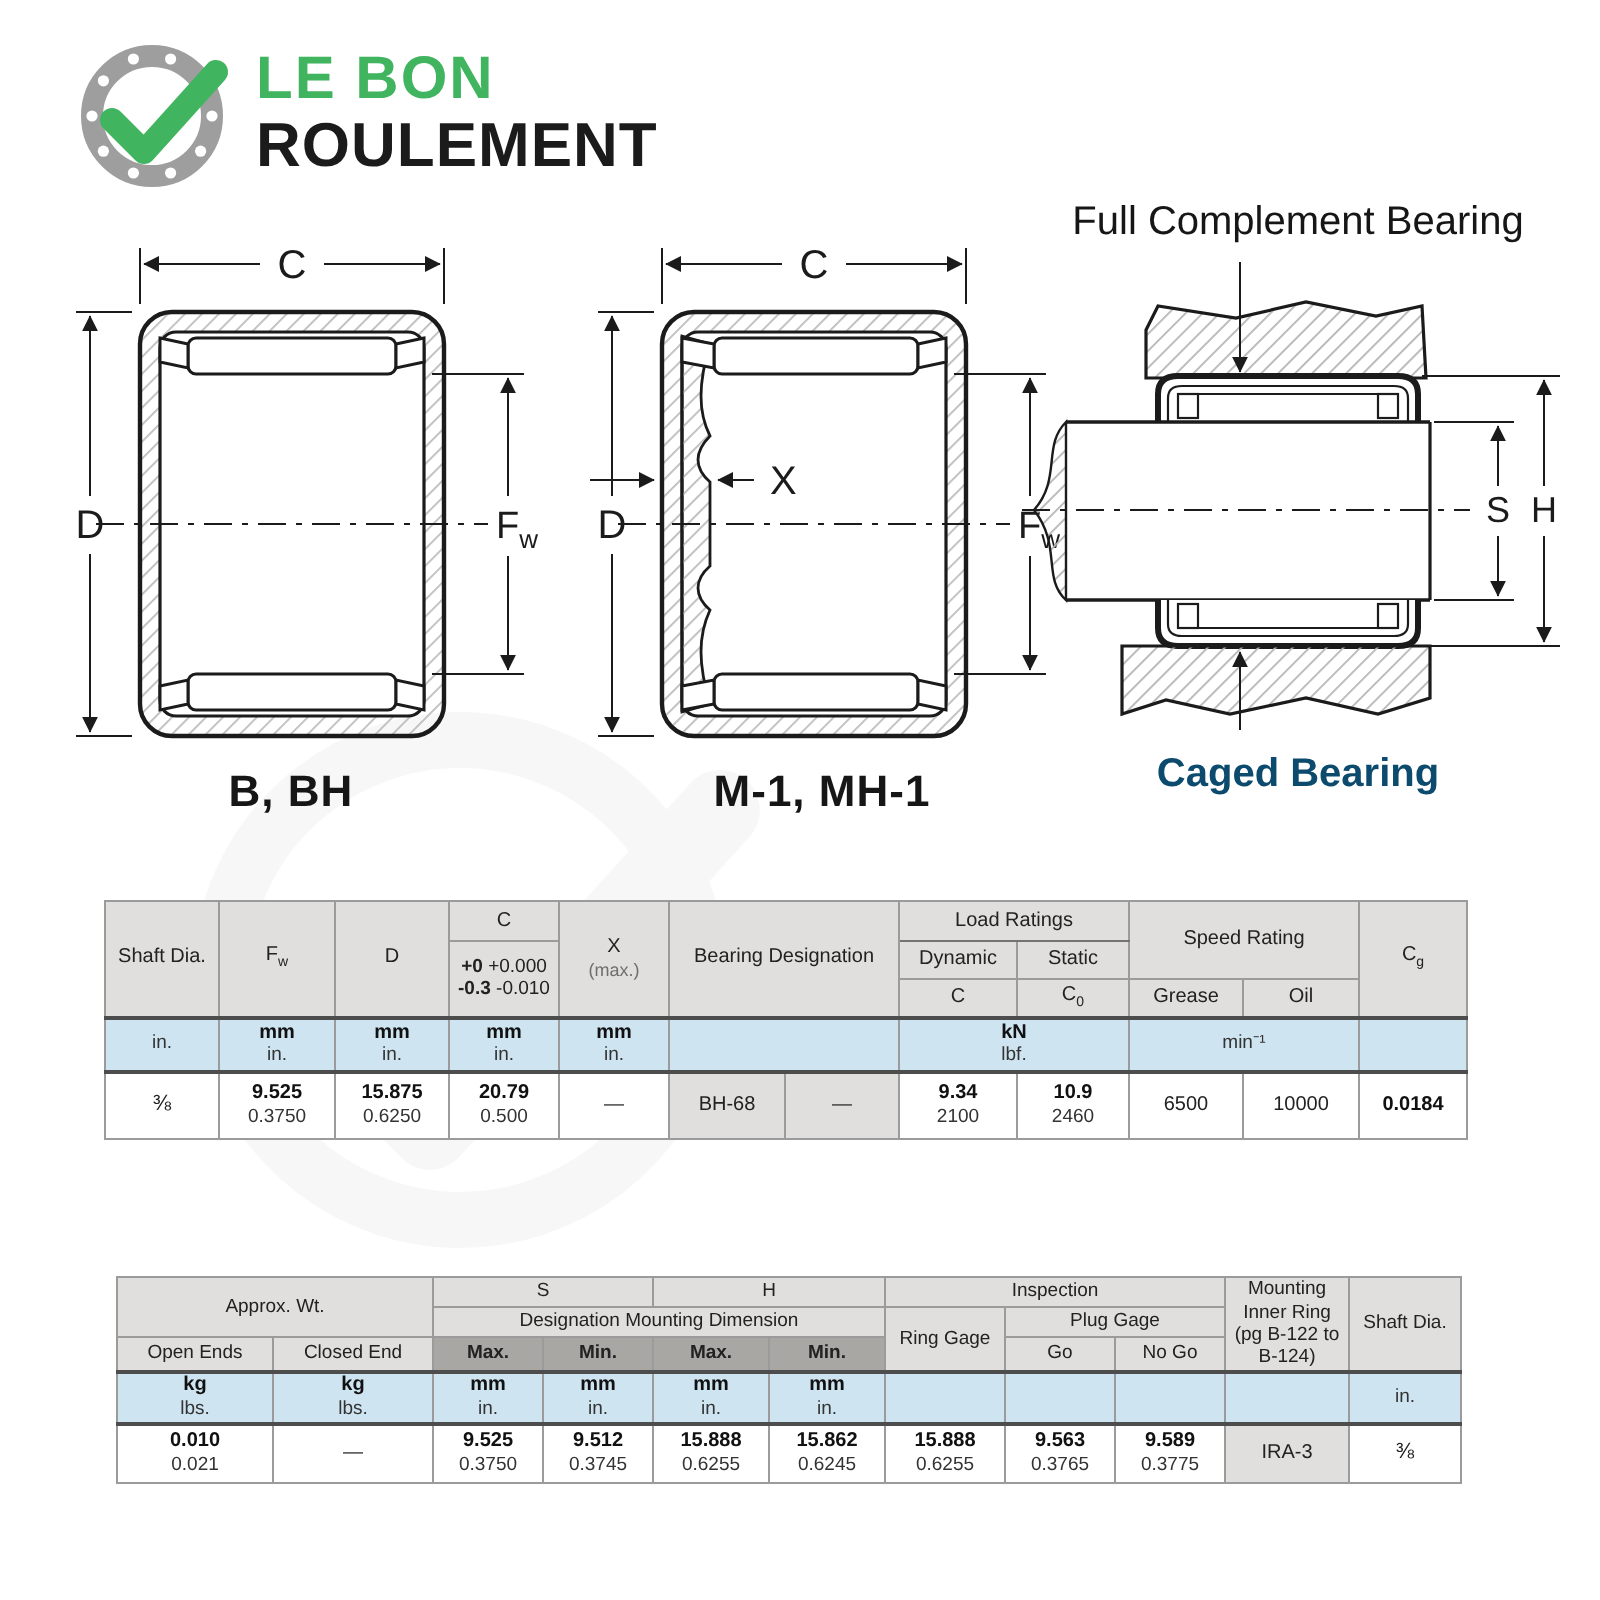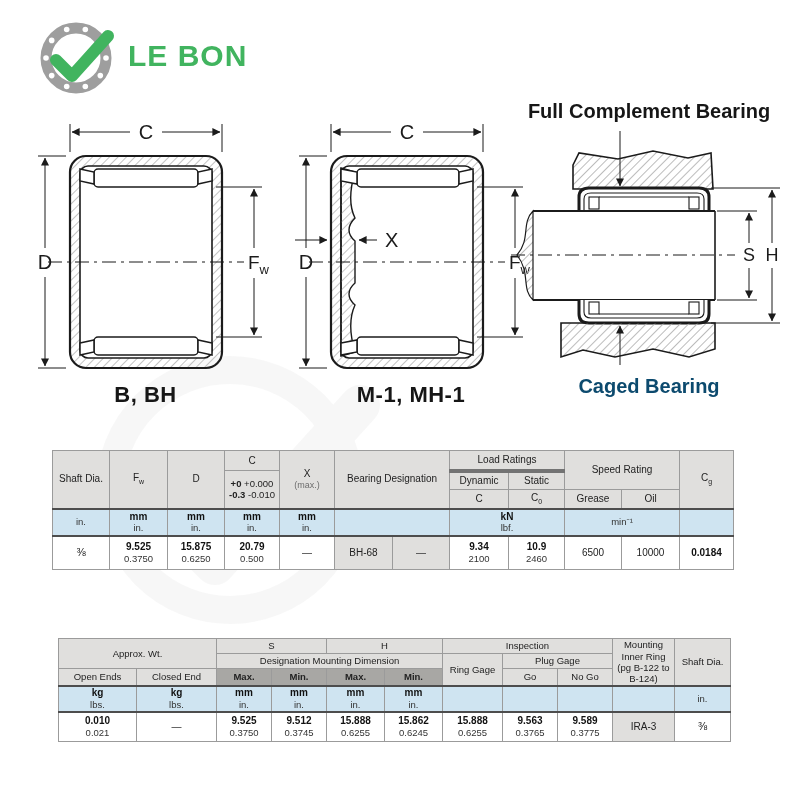--- a/index.html
+++ b/index.html
@@ -11,21 +11,21 @@
   .logo-text { margin-left:8px; line-height:1; }
   .brand1 { color:#41b45f; font-weight:bold; font-size:30px; letter-spacing:1px; }
   .brand2 { color:#1b1b1b; font-weight:bold; font-size:31px; letter-spacing:.5px; margin-top:2px; }
 
   
   .fig { position:absolute; text-align:center; z-index:1; }
   #fig1 { left:18px; top:112px; width:255px; }
   #fig2 { left:281px; top:112px; width:260px; }
   #fig3 { left:503px; top:100px; width:292px; }
   .fig-caption { font-size:22px; font-weight:bold; color:#161616; margin-top:4px; letter-spacing:.5px; }
-  .fig3-title { font-size:20px; font-weight:bold; color:#161616; margin-bottom:4px;text-align:center; }
+  .fig3-title { font-size:20px; font-weight:normal; color:#161616; margin-bottom:4px;text-align:center; }
   .fig3-caption { font-size:20px; font-weight:bold; color:#0c4a6e; margin-top:2px; }
   svg text { font-family:"Liberation Sans",sans-serif; fill:#1b1b1b; }
   .dimline { stroke:#1b1b1b; stroke-width:1; fill:none; }
   .thin { stroke:#1b1b1b; stroke-width:1; }
   .cl { stroke:#1b1b1b; stroke-width:1; stroke-dasharray:14 5 3 5; }
 
   
   .watermark { position:absolute; left:30px; top:320px; z-index:0; opacity:.055; pointer-events:none; }
 
   
@@ -69,20 +69,21 @@
         <circle cx="10" cy="44" r="2.8"></circle>
       <circle cx="15.7" cy="26.4" r="2.8"></circle>
         <circle cx="30.7" cy="15.5" r="2.8"></circle>
         <circle cx="49.3" cy="15.5" r="2.8"></circle>
       <circle cx="64.3" cy="26.4" r="2.8"></circle>
     </g>
     <path d="M20,46 L36,62 L72,22" fill="none" stroke="#41b45f" stroke-width="12" stroke-linecap="round" stroke-linejoin="round"></path>
   </svg>
   <div class="logo-text">
     <div class="brand1">LE BON</div>
+    <div class="brand2">ROULEMENT</div>
   </div>
 </div>
 
 <div class="fig" id="fig1">
   <svg width="255" height="262" viewBox="0 0 255 262">
     <defs>
       <pattern id="f1h" patternUnits="userSpaceOnUse" width="6" height="6" patternTransform="rotate(45)">
         <line x1="0" y1="0" x2="0" y2="6" stroke="#bcbcbc" stroke-width="1.8"></line>
       </pattern>
       <marker id="f1a" viewBox="0 0 10 10" refX="9.5" refY="5" markerWidth="8" markerHeight="8" orient="auto-start-reverse">
@@ -255,21 +256,21 @@
     <tr style="height:20px">
       <th class="gray" rowspan="3">Shaft Dia.</th>
       <th class="gray" rowspan="3"><span>F</span><sub class="sm">w</sub></th>
       <th class="gray" rowspan="3">D</th>
       <th class="gray" style="border-bottom:1px solid #9b9b9b">C</th>
       <th class="gray" rowspan="3">
         <div>X</div>
           <div class="note">(max.)</div>
       </th>
       <th class="gray" rowspan="3" colspan="2">Bearing Designation</th>
-      <th class="gray" colspan="2" style="border-bottom:4px solid #737373">Load Ratings</th>
+      <th class="gray" colspan="2" style="border-bottom:1px solid #737373">Load Ratings</th>
       <th class="gray" rowspan="2" colspan="2" style="border-bottom:1px solid #9b9b9b">Speed Rating</th>
       <th class="gray" rowspan="3"><span>C</span><sub class="sm">g</sub></th>
     </tr>
     <tr style="height:19px">
       <th class="gray tol" rowspan="2">
         <div><span class="b">+0</span> <span>+0.000</span></div>
         <div><span class="b">-0.3</span> <span>-0.010</span></div>
       </th>
       <th class="gray" style="border-bottom:1px solid #9b9b9b">Dynamic</th>
       <th class="gray" style="border-bottom:1px solid #9b9b9b">Static</th>

